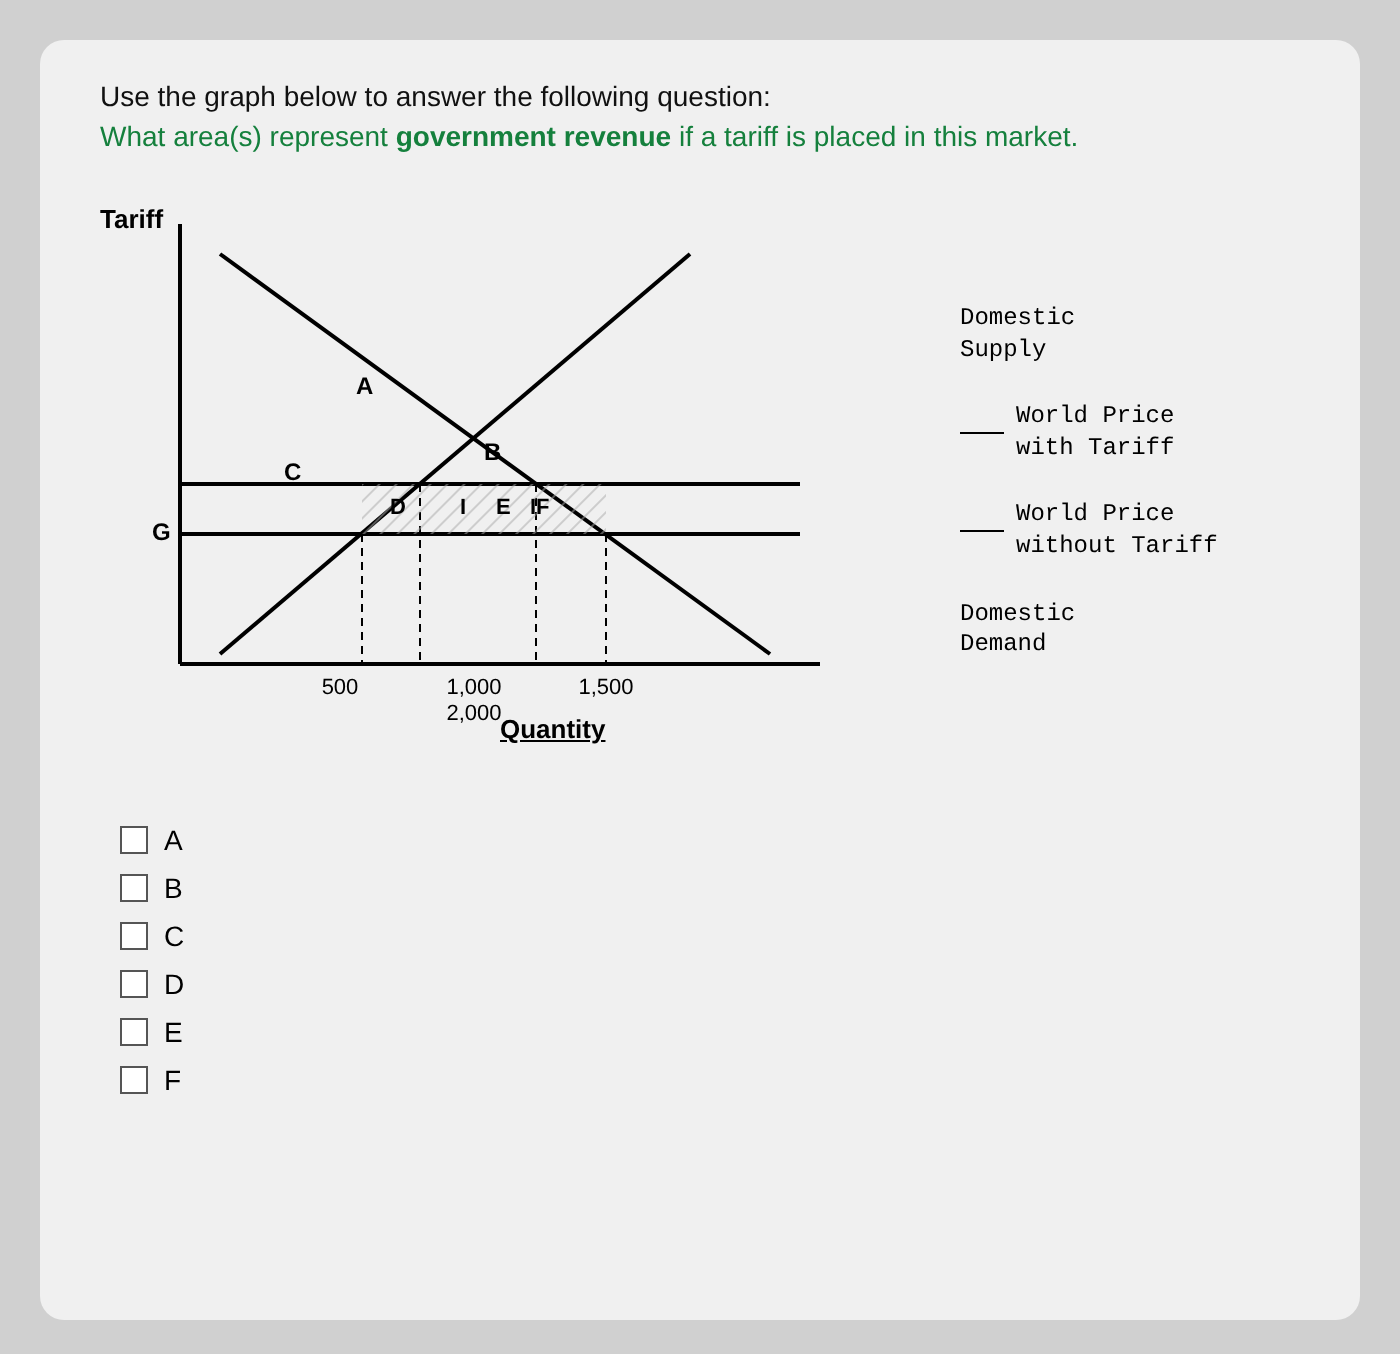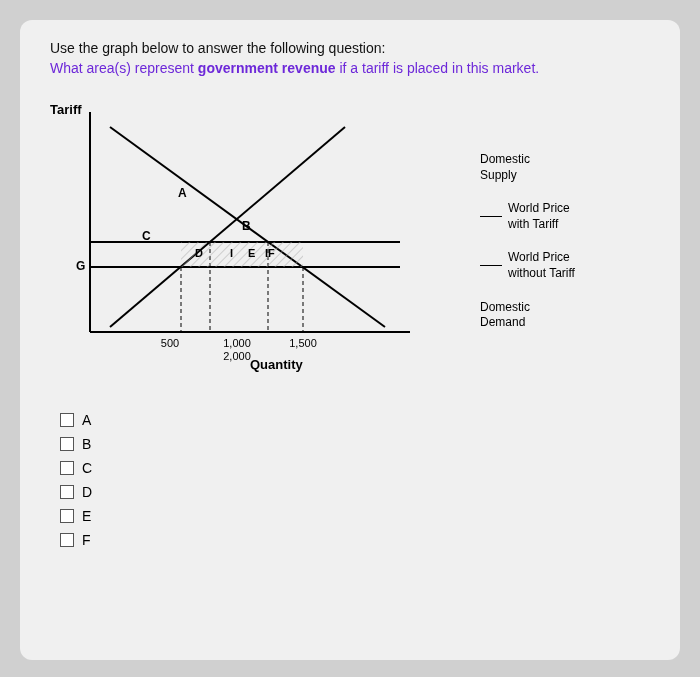--- a/index.html
+++ b/index.html
@@ -20,21 +20,21 @@
       border-radius: 12px;
     }
     .question-text {
       font-size: 14px;
       margin-bottom: 4px;
       color: #111;
     }
     .question-text2 {
       font-size: 14px;
       margin-bottom: 16px;
-      color: #6d28d9;
+      color: #15803d;
     }
     .bold { font-weight: bold; }
     .graph-area {
       display: flex;
       flex-direction: row;
       margin-bottom: 10px;
     }
     .graph-wrapper {
       position: relative;
       width: 420px;
@@ -59,36 +59,38 @@
       width: 340px;
       height: 240px;
       overflow: visible;
     }
     .quantity-label {
       position: absolute;
       bottom: 30px;
       left: 200px;
       font-weight: bold;
       font-size: 13px;
+      text-decoration: underline;
     }
     .annotations {
       margin-left: 10px;
       display: flex;
       flex-direction: column;
       justify-content: flex-start;
       padding-top: 60px;
       font-size: 12px;
       line-height: 1.6;
       gap: 18px;
     }
     .annotation-item {
       display: flex;
       align-items: center;
       gap: 6px;
       font-size: 12px;
+      font-family: Liberation Mono, monospace;
     }
     .annotation-line {
       width: 22px;
       height: 0;
       border-top: 1.5px solid #000;
     }
     .choices-area {
       margin-top: 10px;
       display: flex;
       flex-direction: column;

